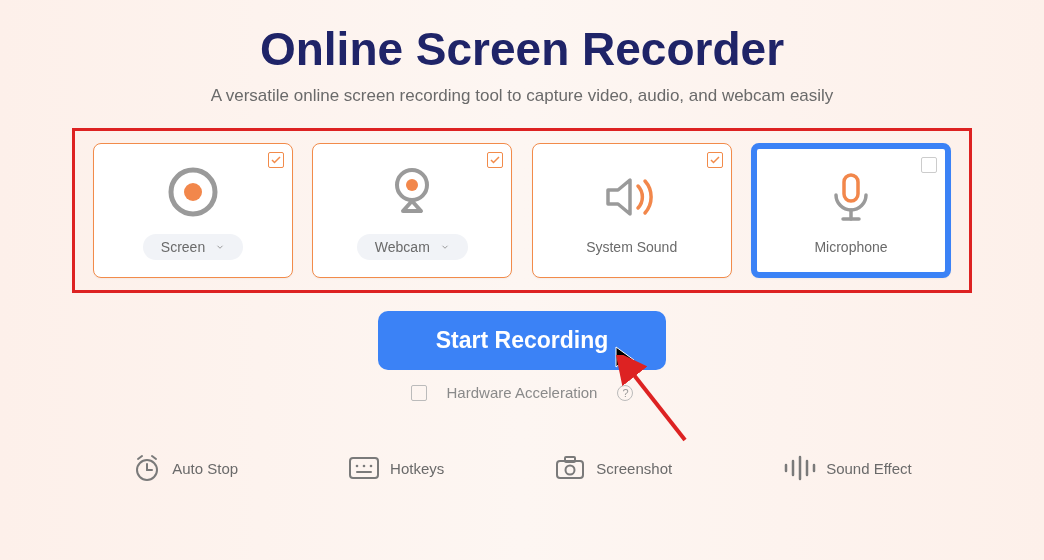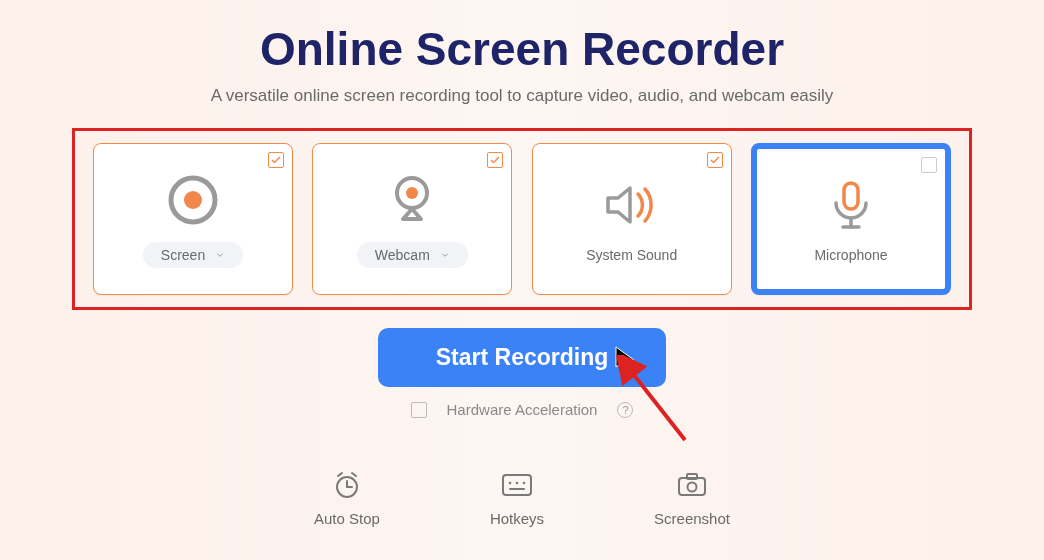--- a/index.html
+++ b/index.html
@@ -28,21 +28,21 @@
 .sources-highlight {
   border: 3px solid #dd2222;
   margin-top: 22px;
   padding: 12px 18px;
   width: 900px;
   display: flex;
   justify-content: space-between;
 }
 .card {
   width: 200px;
-  height: 152px;
+  height: 135px;
   background: #fff;
   border-radius: 8px;
   position: relative;
   display: flex;
   flex-direction: column;
   align-items: center;
   justify-content: center;
   box-shadow: 0 1px 2px rgba(0,0,0,0.04);
 }
 .card.selected { border: 1px solid #f28b4a; }
@@ -110,21 +110,21 @@
   border-radius: 50%;
   display:flex; align-items:center; justify-content:center;
   font-size: 11px; color:#999;
 }
 .tools-row {
   margin-top: 52px;
   display: flex;
   gap: 110px;
 }
 .tool {
-  display:flex; flex-direction:column; align-items:center; gap:10px;
+  display:flex; flex-direction:row; align-items:center; gap:10px;
   color:#6a6a6a; font-size:15px;
 }
 .tool .ticon { height: 30px; display:flex; align-items:center; }
 .cursor {
   position:absolute;
   left: 614px;
   top: 345px;
   pointer-events:none;
 }
 .arrow {
@@ -253,20 +253,32 @@
   </div>
   <div class="tool">
     <div class="ticon">
       <svg width="32" height="26" viewBox="0 0 32 26">
           <rect x="3" y="6" width="26" height="17" rx="3" fill="none" stroke="#7a7a7a" stroke-width="2"></rect>
           <rect x="11" y="2" width="10" height="5" rx="1" fill="none" stroke="#7a7a7a" stroke-width="2"></rect>
           <circle cx="16" cy="15" r="4.5" fill="none" stroke="#7a7a7a" stroke-width="2"></circle>
         </svg>
     </div>
     <span>Screenshot</span>
+  </div>
+  <div class="tool">
+    <div class="ticon">
+      <svg width="34" height="26" viewBox="0 0 34 26">
+          <line x1="4" y1="10" x2="4" y2="16" stroke="#7a7a7a" stroke-width="2.5" stroke-linecap="round"></line>
+          <line x1="11" y1="6" x2="11" y2="20" stroke="#7a7a7a" stroke-width="2.5" stroke-linecap="round"></line>
+          <line x1="18" y1="2" x2="18" y2="24" stroke="#7a7a7a" stroke-width="2.5" stroke-linecap="round"></line>
+          <line x1="25" y1="6" x2="25" y2="20" stroke="#7a7a7a" stroke-width="2.5" stroke-linecap="round"></line>
+          <line x1="32" y1="10" x2="32" y2="16" stroke="#7a7a7a" stroke-width="2.5" stroke-linecap="round"></line>
+        </svg>
+    </div>
+    <span>Sound Effect</span>
   </div>
 </div>
 
 <svg class="cursor" width="22" height="28">
   <path d="M2 2 L2 22 L8 17 L12 26 L16 24 L12 15 L20 15 Z" fill="#000" stroke="#fff" stroke-width="1"></path>
 </svg>
 <svg class="arrow" width="90" height="100">
   <defs>
       <marker id="ah" markerWidth="8" markerHeight="8" refX="2" refY="4" orient="auto">
         <path d="M0 0 L8 4 L0 8 Z" fill="#dd2222"></path>

